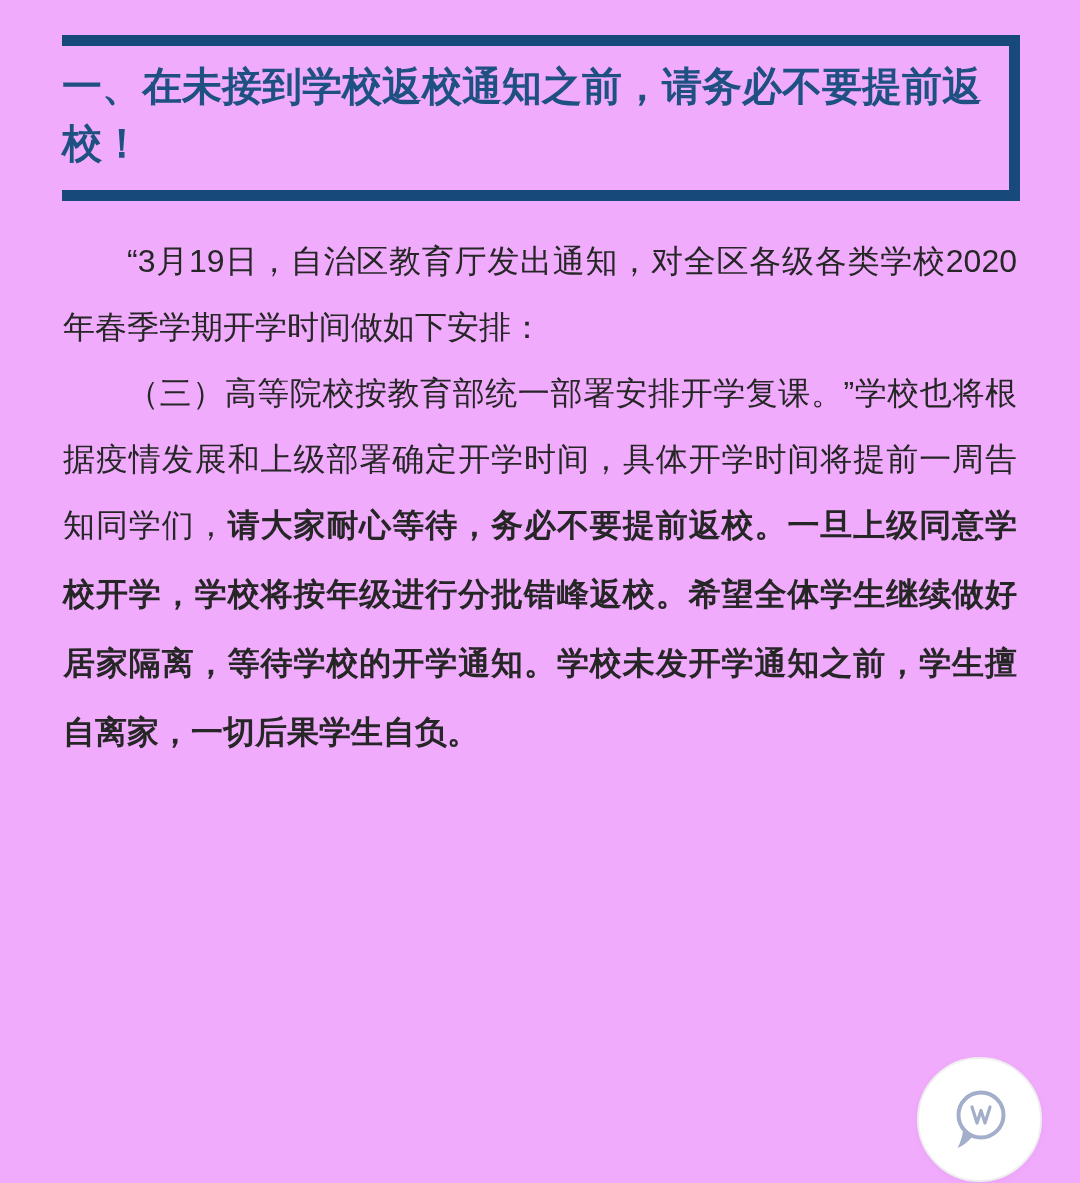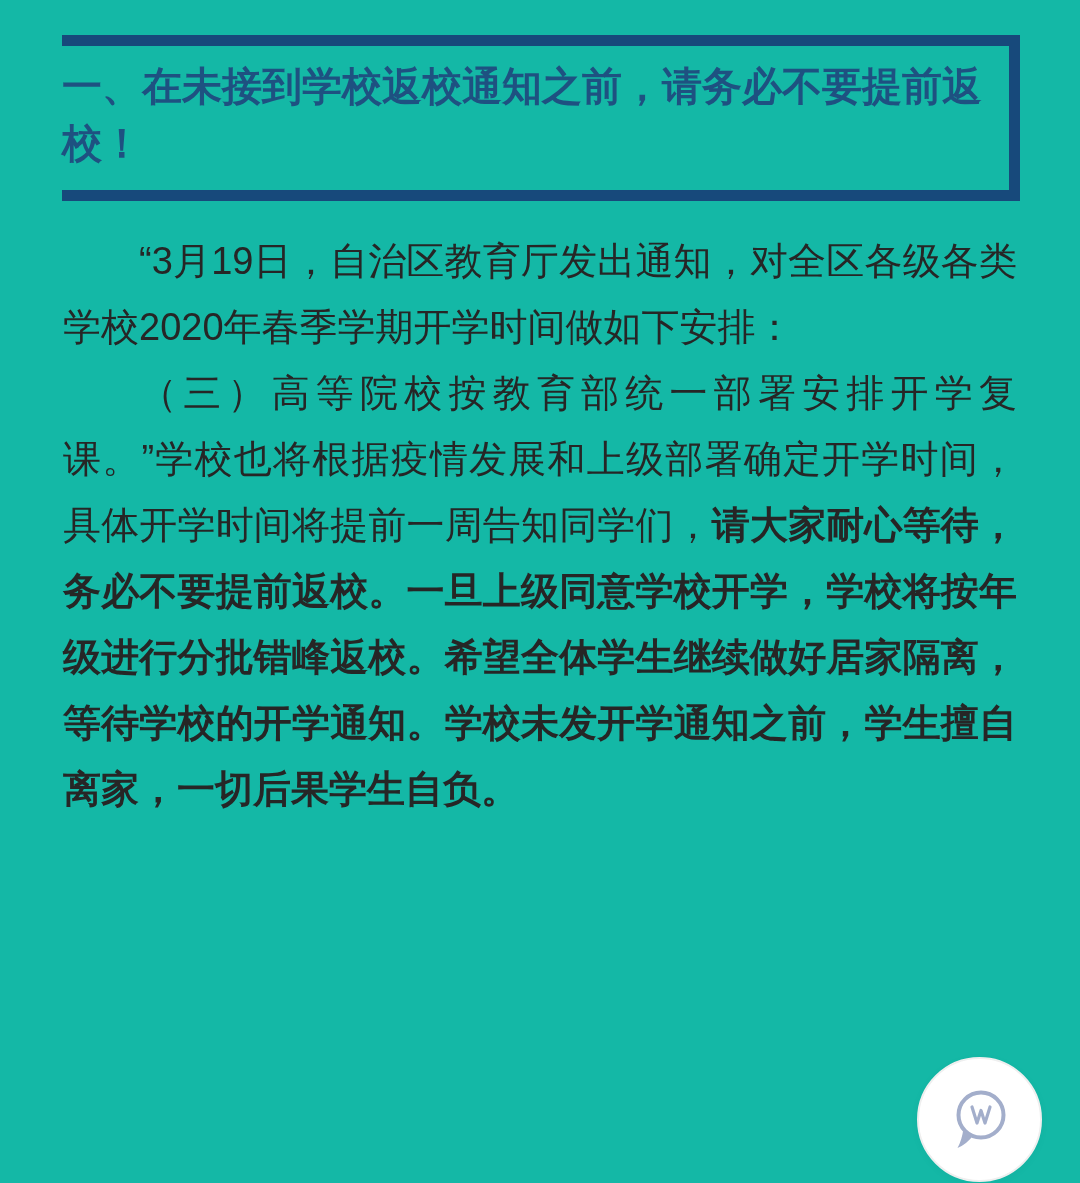--- a/index.html
+++ b/index.html
@@ -22,30 +22,30 @@
   }
   .section-title {
     font-size: 40px;
     line-height: 57px;
     font-weight: 700;
     color: #1e5181;
     text-align: left;
   }
   .article-body {
     margin: 27px 63px 0 63px;
-    font-size: 38px;
+    font-size: 32px;
     line-height: 66px;
     color: #262626;
     text-align: justify;
   }
   .article-body p {
     margin: 0;
     text-indent: 2em;
   }
-  .article-body strong { font-weight: 700; }
+  .article-body strong { font-weight: 700; font-family: Liberation Mono, monospace; }
   .float-btn {
     position: absolute;
     left: 917px;
     top: 1057px;
     width: 125px;
     height: 125px;
     border-radius: 50%;
     background: #ffffff;
     border: 2px solid #efefef;
     box-shadow: 0 2px 10px rgba(0,0,0,0.03);
@@ -54,21 +54,21 @@
     justify-content: center;
     cursor: pointer;
     color: #a3aecb;
     padding: 0;
   }
   .float-btn svg { display: block; }
 </style>
 </head>
 <body>
 
-<div class="page" style="background: #14b8a6;">
+<div class="page" style="background: #f0abfc;">
 
   <div class="section-box" style="border-color: rgb(23, 73, 123);">
     <h1 class="section-title" style="color: rgb(30, 81, 129);">一、在未接到学校返校通知之前，请务必不要提前返校！</h1>
   </div>
 
   <div class="article-body" style="color: rgb(38, 38, 38);">
       <p><span>“3月19日，自治区教育厅发出通知，对全区各级各类学校2020年春季学期开学时间做如下安排：</span></p>
       <p><span>（三）高等院校按教育部统一部署安排开学复课。”学校也将根据疫情发展和上级部署确定开学时间，具体开学时间将提前一周告知同学们，</span><strong>请大家耐心等待，务必不要提前返校。一旦上级同意学校开学，学校将按年级进行分批错峰返校。希望全体学生继续做好居家隔离，等待学校的开学通知。学校未发开学通知之前，学生擅自离家，一切后果学生自负。</strong></p>
     </div>
 

